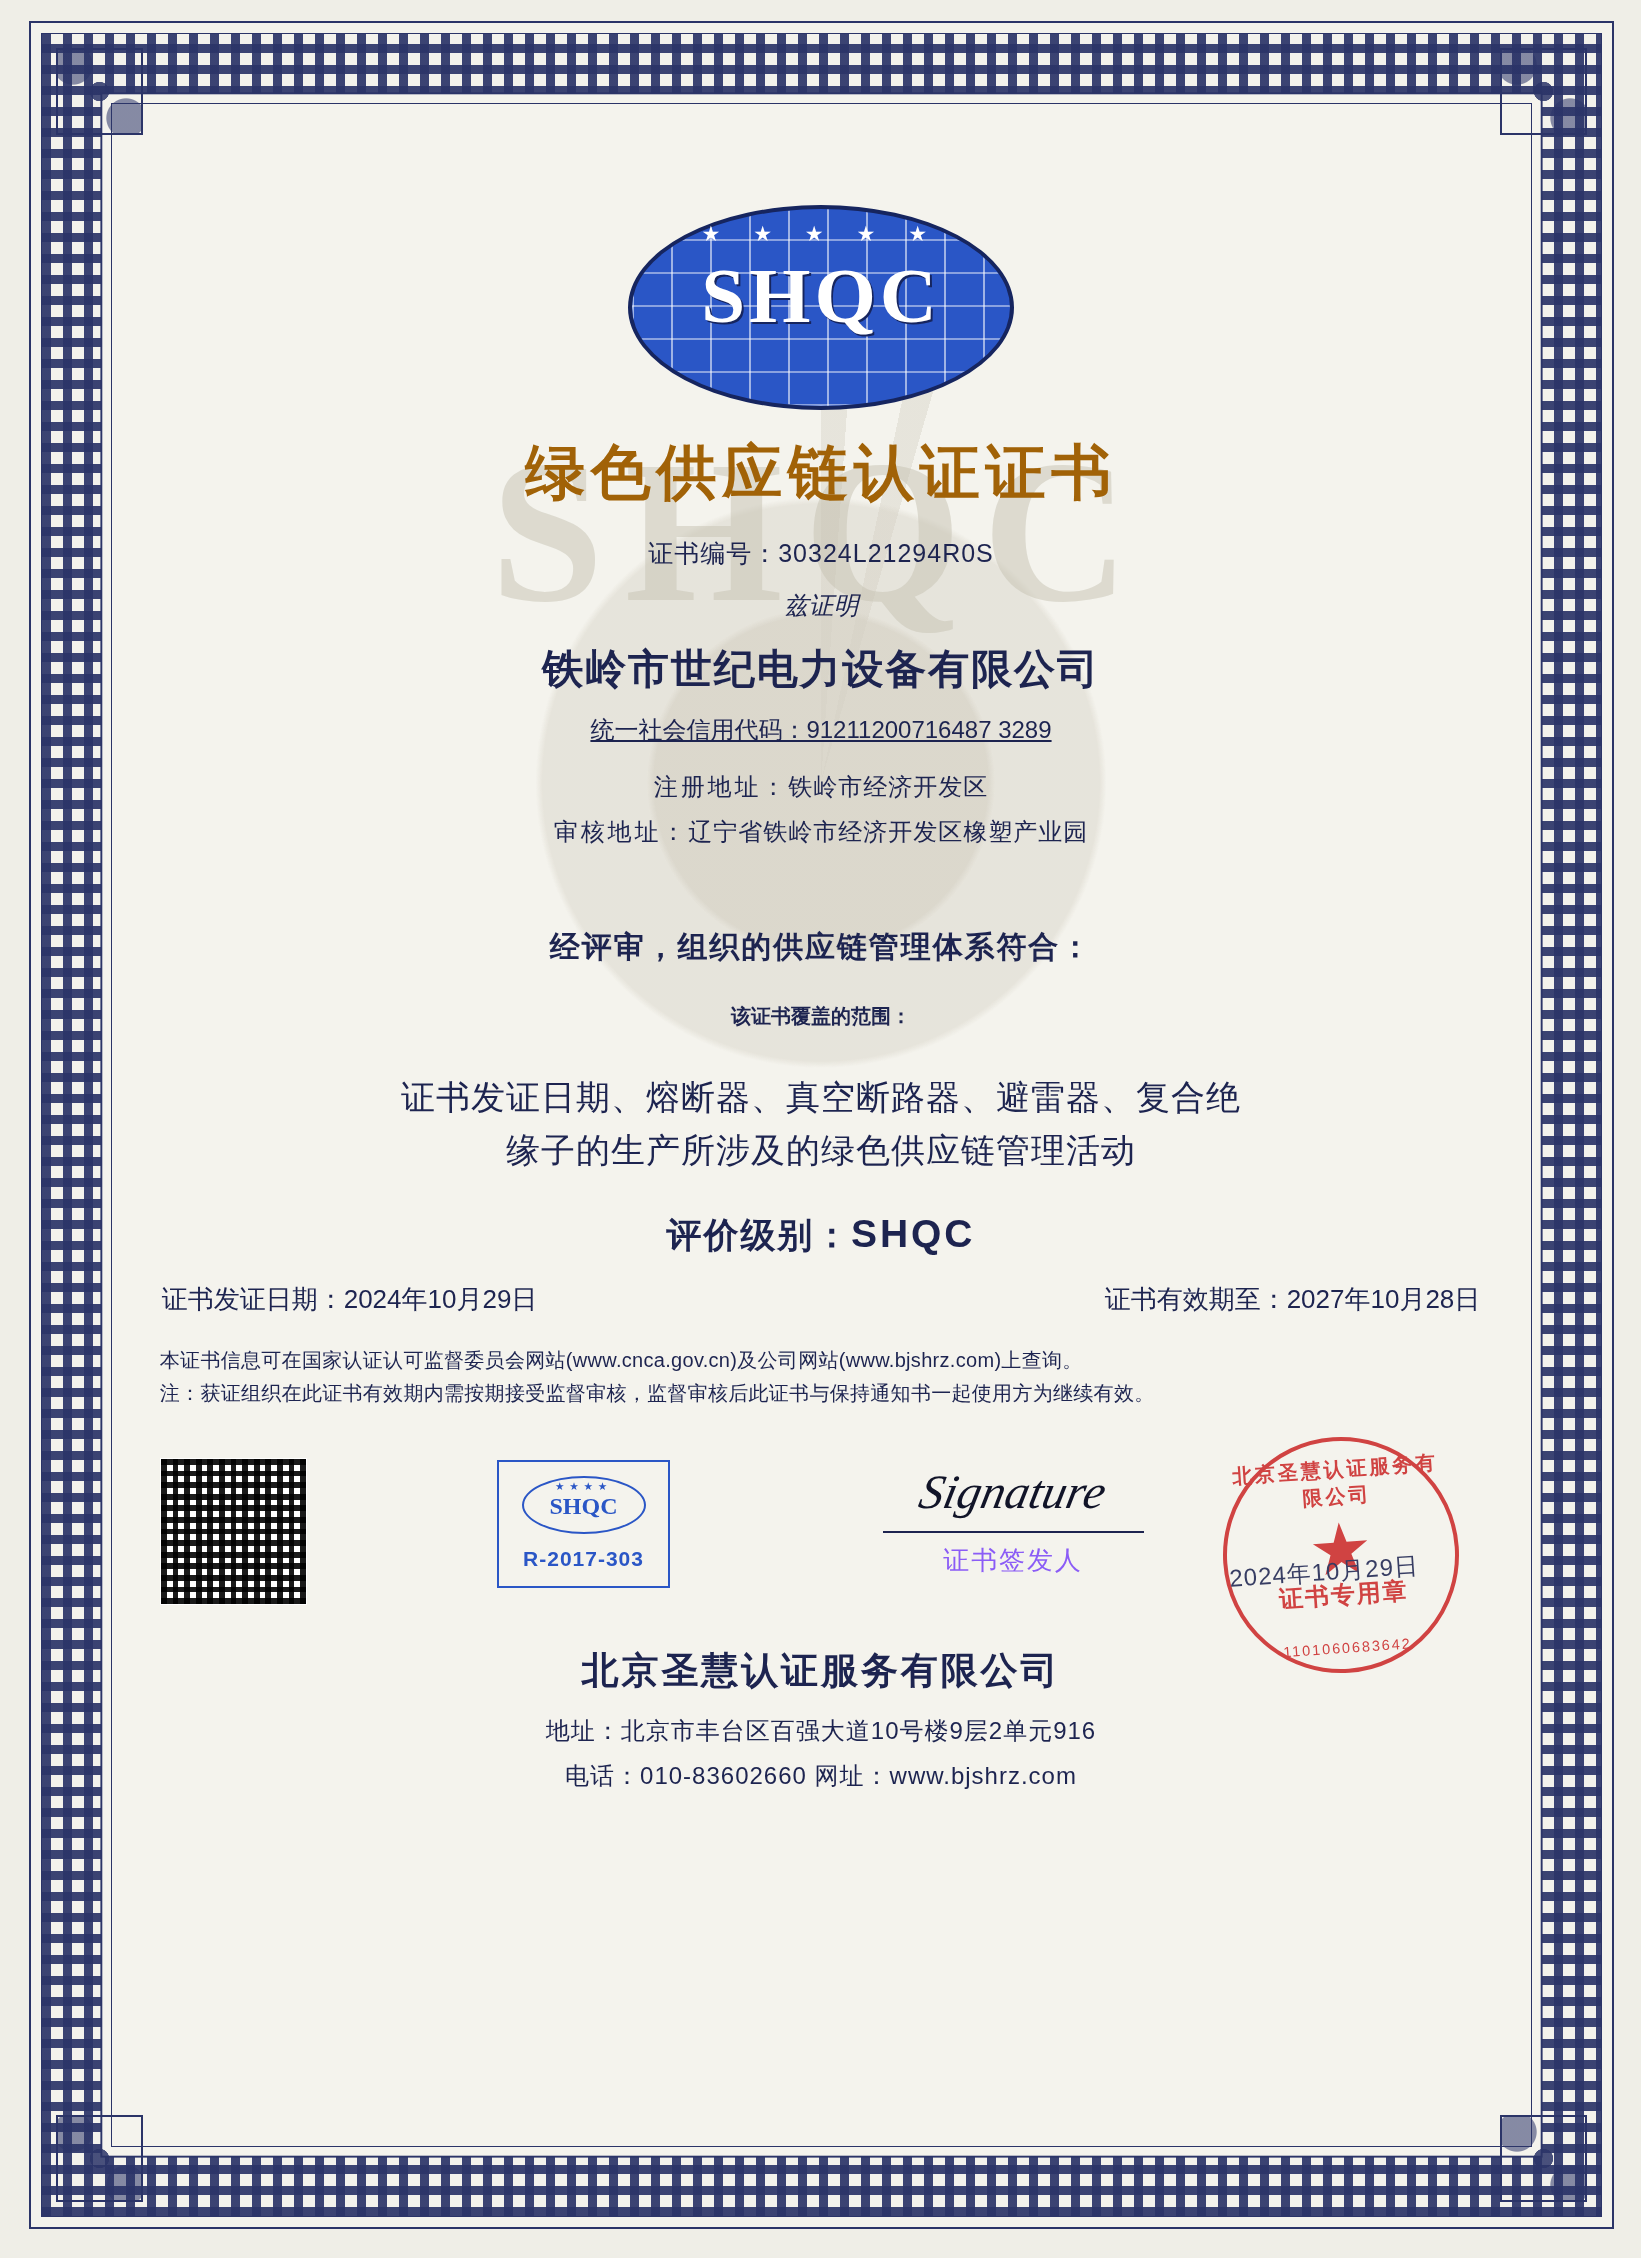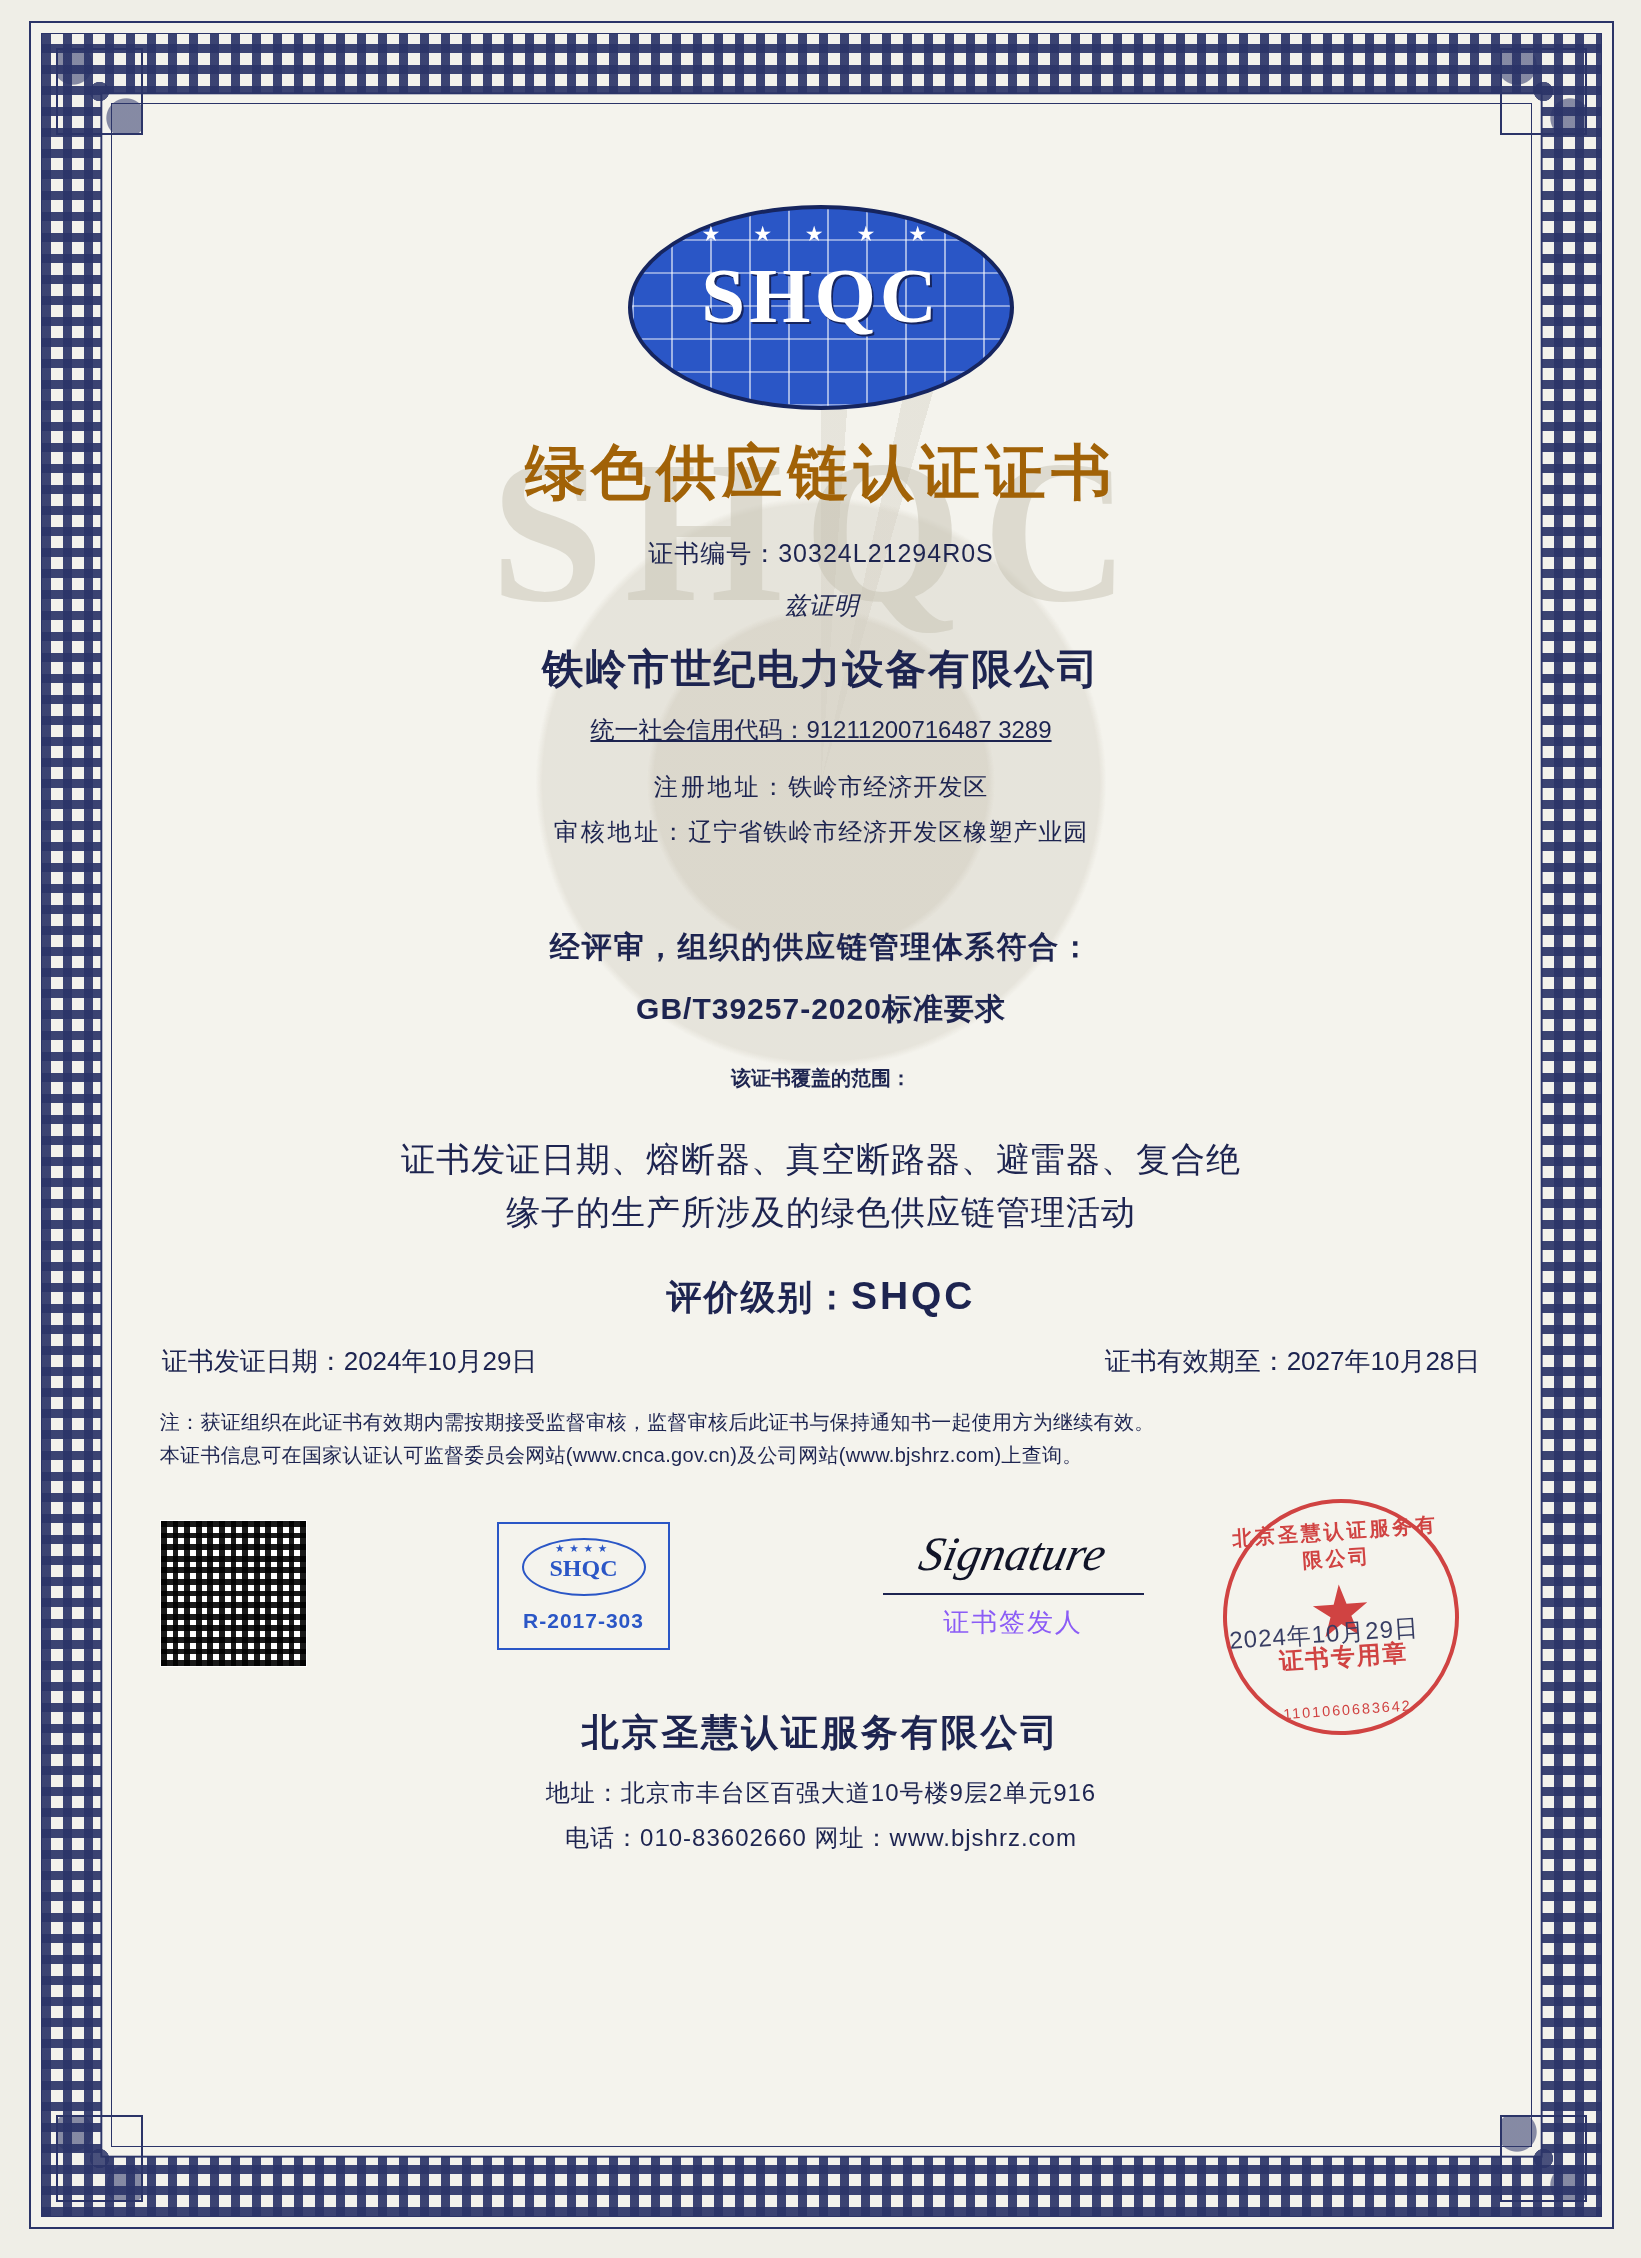--- a/index.html
+++ b/index.html
@@ -455,21 +455,20 @@
     <div class="addr-block">
       <div class="addr-line">
         <span class="lbl">注册地址：</span><span>铁岭市经济开发区</span>
       </div>
       <div class="addr-line">
         <span class="lbl">审核地址：</span><span>辽宁省铁岭市经济开发区橡塑产业园</span>
       </div>
     </div>
 
     <div class="statement">经评审，组织的供应链管理体系符合：</div>
-    <div class="standard">GB/T39257-2020标准要求</div>
     <div class="scope-label">该证书覆盖的范围：</div>
 
     <div class="scope-text">
       <div>证书发证日期、熔断器、真空断路器、避雷器、复合绝</div>
       <div>缘子的生产所涉及的绿色供应链管理活动</div>
     </div>
 
     <div class="grade">
       <span>评价级别：</span><span class="value">SHQC</span>
     </div>
@@ -477,22 +476,22 @@
     <div class="dates">
       <div>
         <span>证书发证日期：</span><span>2024年10月29日</span>
       </div>
       <div>
         <span>证书有效期至：</span><span>2027年10月28日</span>
       </div>
     </div>
 
     <div class="notes">
+      <div>本证书信息可在国家认证认可监督委员会网站(www.cnca.gov.cn)及公司网站(www.bjshrz.com)上查询。</div>
       <div>注：获证组织在此证书有效期内需按期接受监督审核，监督审核后此证书与保持通知书一起使用方为继续有效。</div>
-      <div>本证书信息可在国家认证认可监督委员会网站(www.cnca.gov.cn)及公司网站(www.bjshrz.com)上查询。</div>
     </div>
 
     <div class="footer-row">
 
       <div class="qr"></div>
 
       <div class="seal-box">
         <div class="seal-ellipse">
           <div class="seal-stars">★★★★</div>
           <div class="seal-text">SHQC</div>

